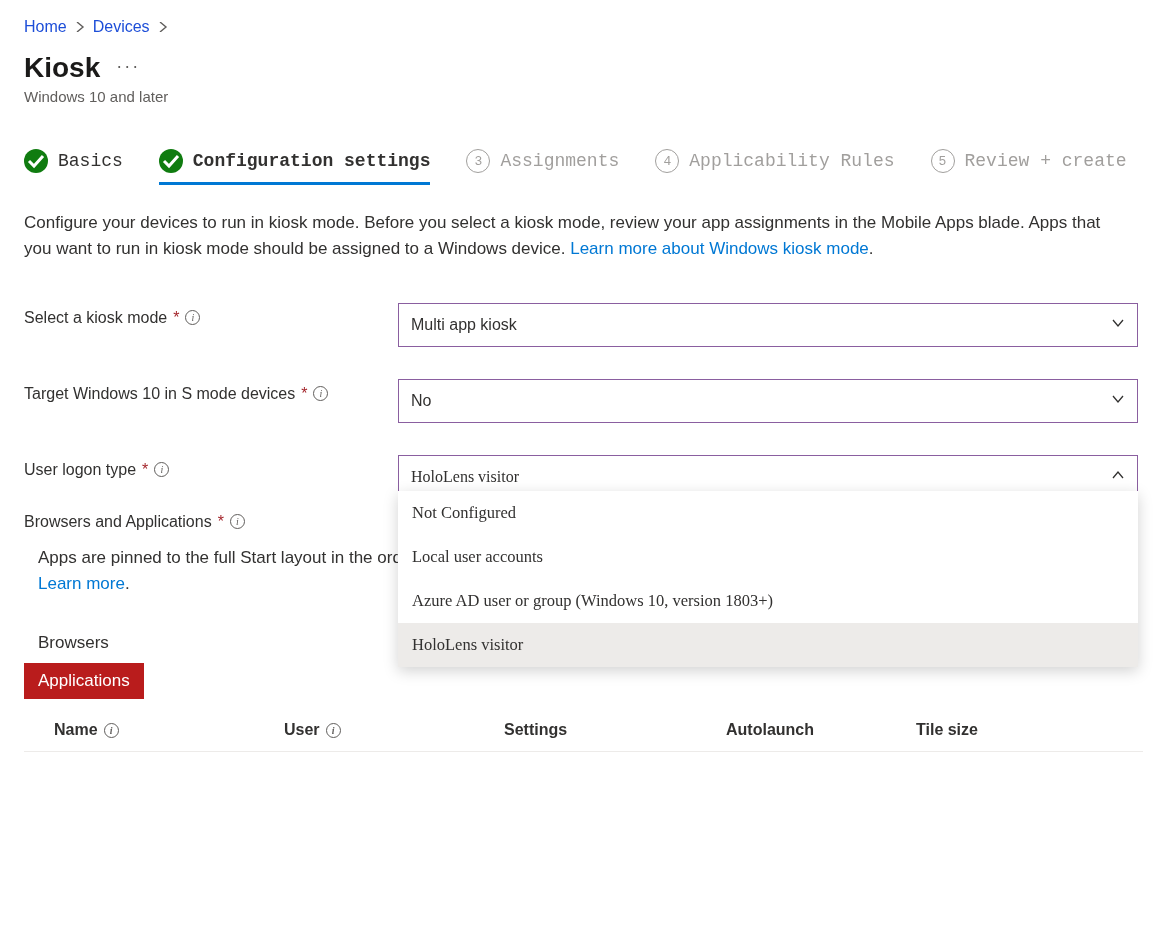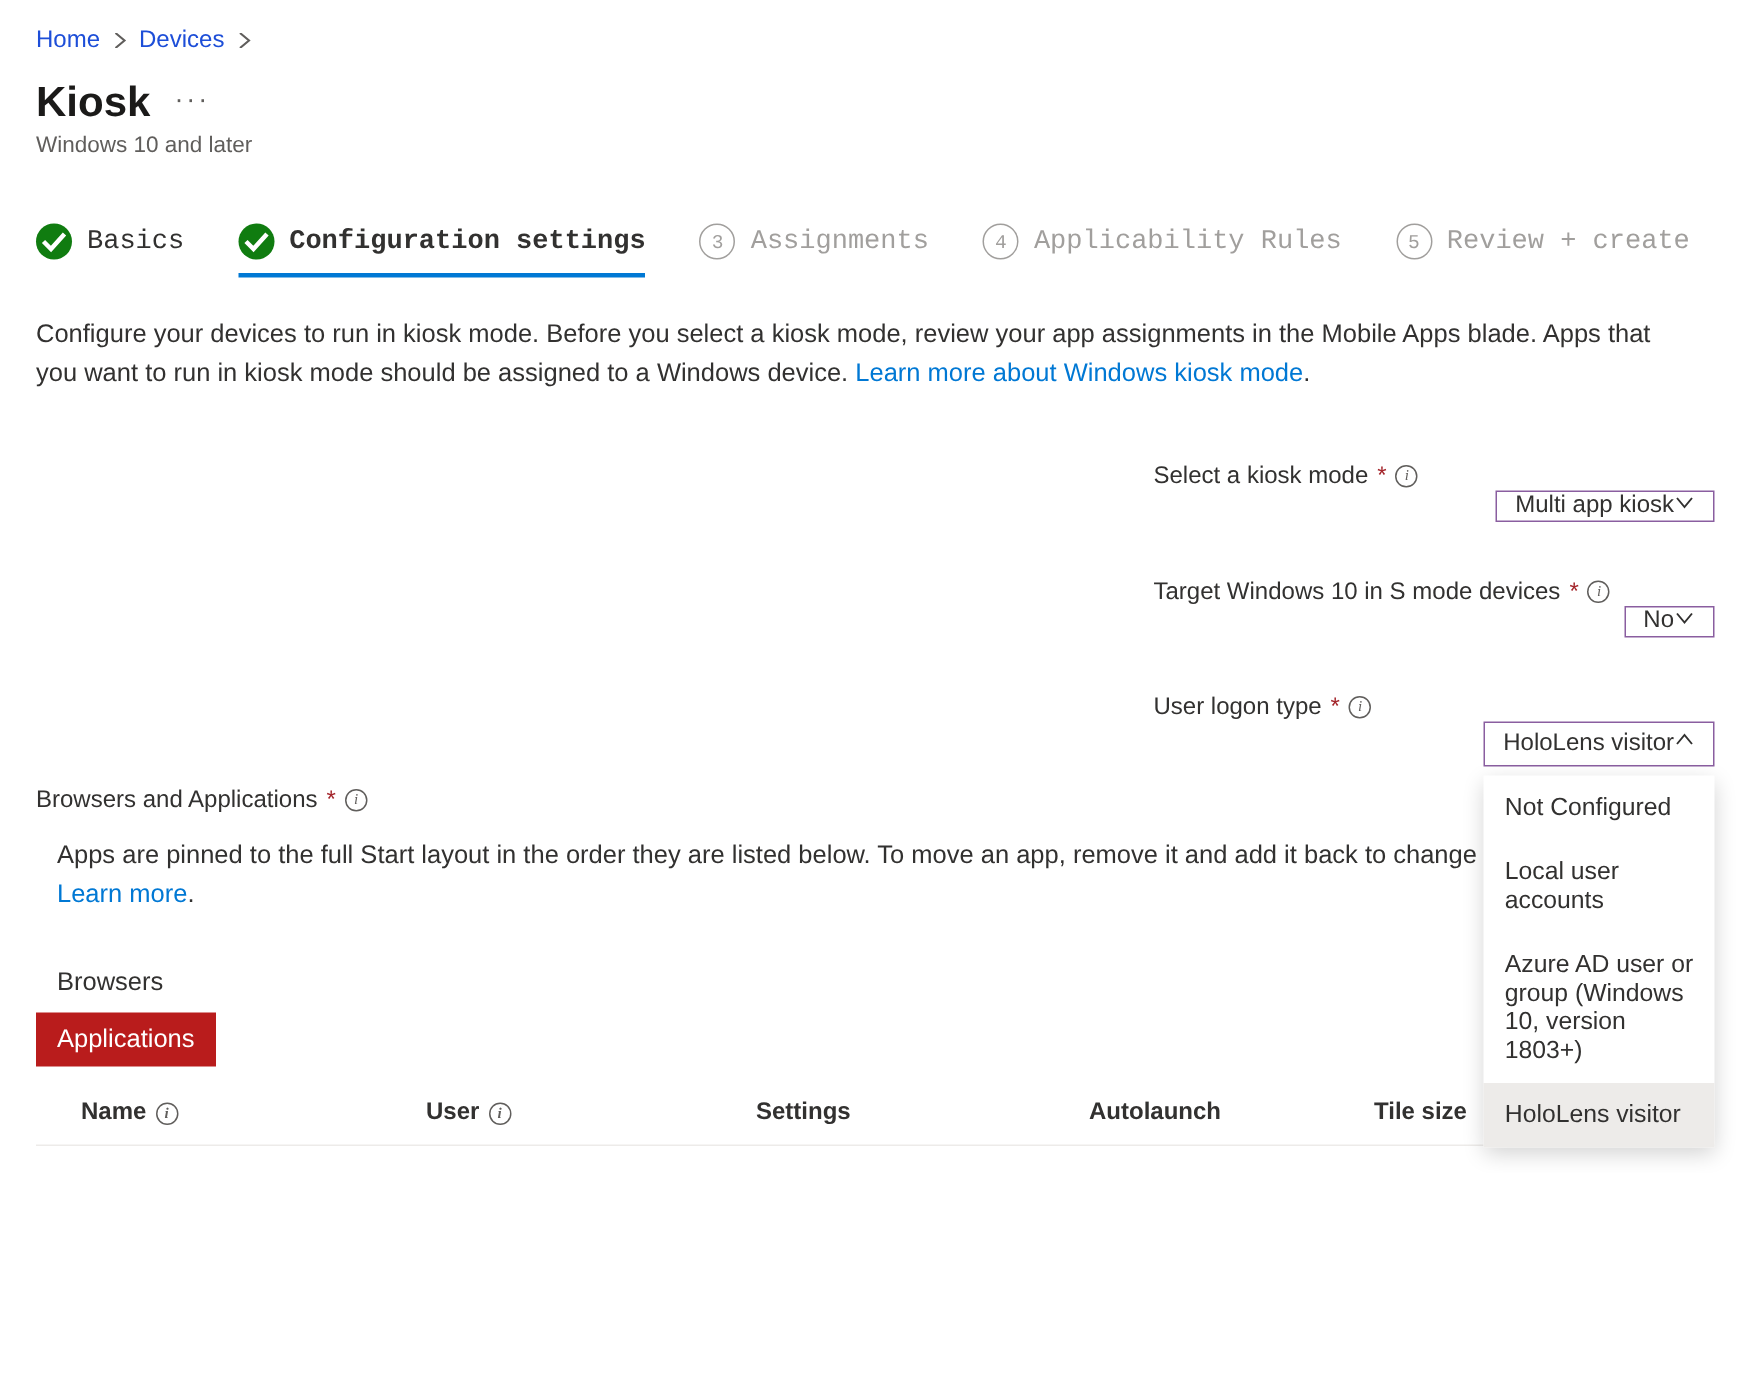--- a/index.html
+++ b/index.html
@@ -66,23 +66,22 @@
       margin-top: 26px;
       font-size: 17px;
       line-height: 1.55;
       color: #323130;
       max-width: 1080px;
     }
     .description a { color: #0078d4; text-decoration: none; }
     .form { margin-top: 40px; }
     .row {
       display: flex;
-      align-items: flex-end;
+      align-items: flex-start;
       margin-bottom: 32px;
-      flex-direction: column;
     }
     .row-label {
       width: 374px;
       flex-shrink: 0;
       padding-top: 6px;
       font-size: 16px;
       color: #323130;
       display: flex;
       align-items: center;
       gap: 6px;
@@ -97,36 +96,36 @@
       align-items: center; justify-content: center;
       font-size: 10px;
       color: #605e5c;
       font-style: italic;
       cursor: pointer;
       font-family: Georgia, serif;
     }
     .select {
       flex: 1;
       max-width: 740px;
-      height: 30px;
+      height: 44px;
       border: 1px solid #8a5ea0;
       background: #fff;
       display: flex;
       align-items: center;
       justify-content: space-between;
       padding: 0 12px;
       font-size: 16px;
       color: #323130;
       cursor: pointer;
     }
     .chevron {
       width: 14px; height: 14px;
       display: inline-block;
     }
-    .dropdown-wrap { position: relative; flex: 1; max-width: 740px; }
+    .dropdown-wrap { position: relative; flex: 1; max-width: 740px; font-family: Liberation Serif, serif; }
     .dropdown-list {
       position: absolute;
       top: 36px;
       left: 0; right: 0;
       background: #fff;
       box-shadow: 0 4px 14px rgba(0,0,0,.18);
       z-index: 10;
     }
     .dropdown-item {
       padding: 12px 14px;

